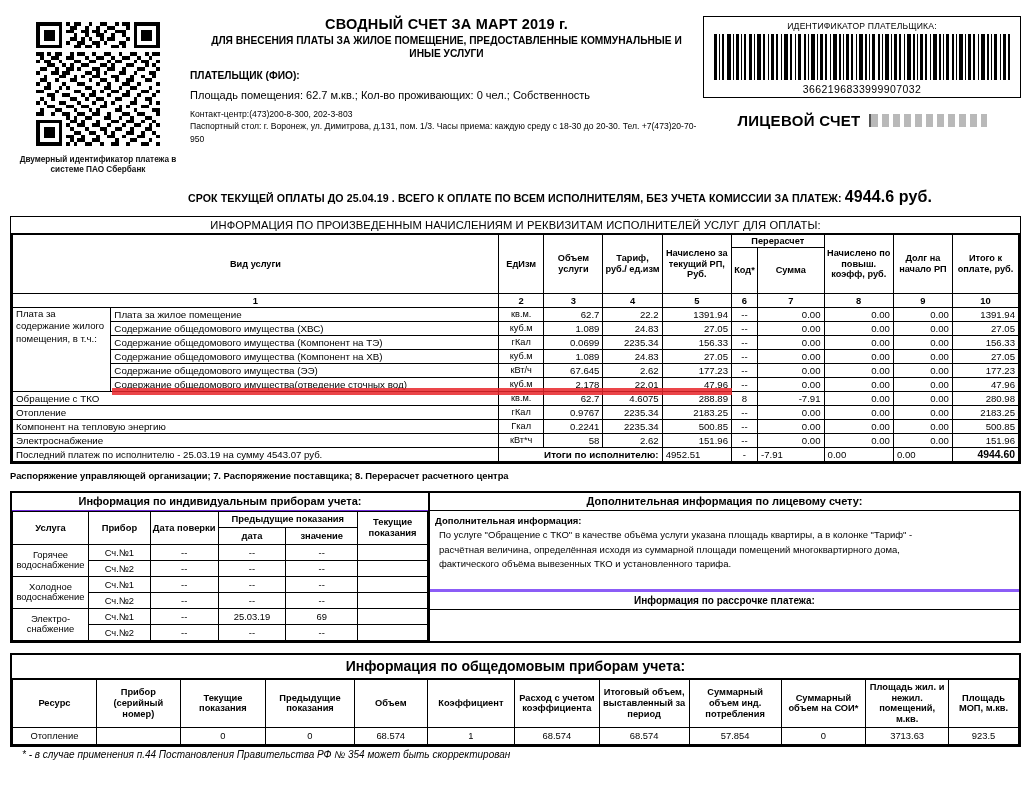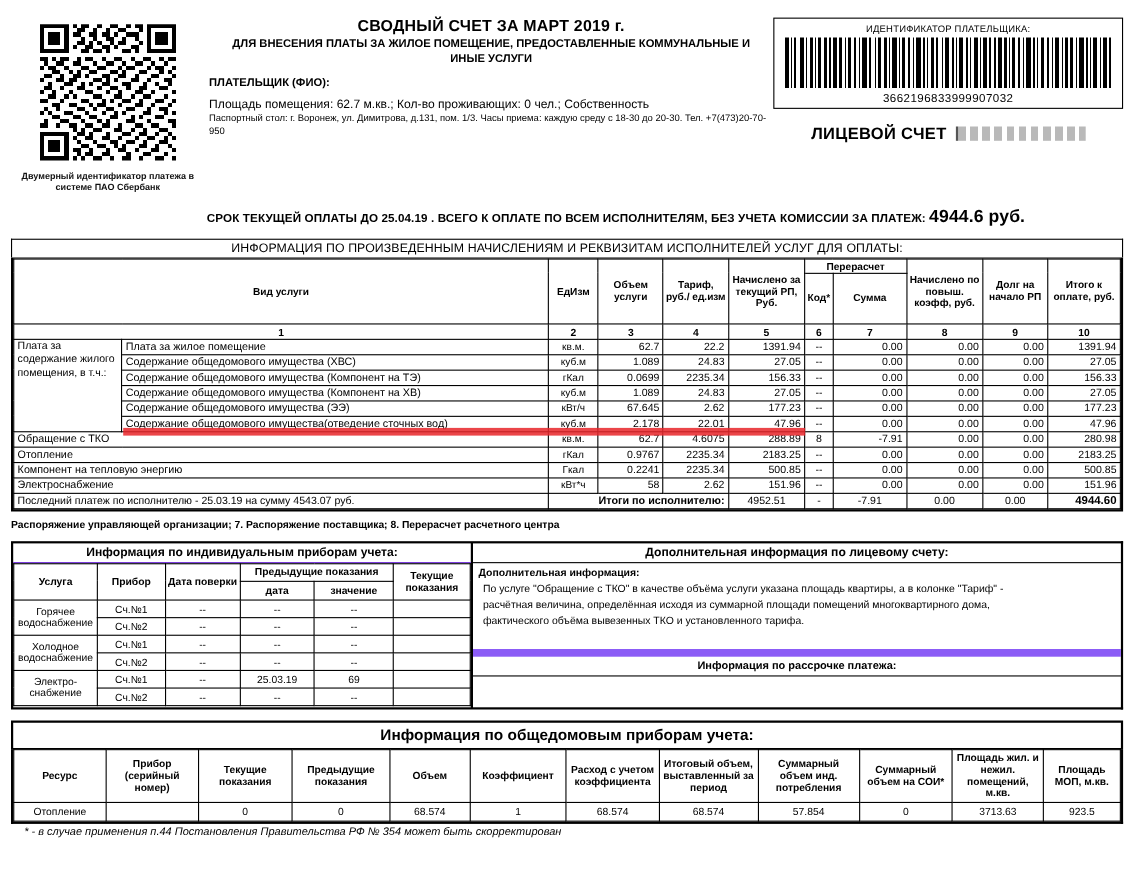--- a/index.html
+++ b/index.html
@@ -89,21 +89,21 @@
   .colnum td { text-align: center; font-weight: bold; font-size: 9.4px; height: 13px; }
   .grp-cell {
     font-size: 9.6px; text-align: left; vertical-align: top;
     line-height: 1.3; padding-top: 2px;
   }
   .svc { text-align: left; font-size: 9.8px; padding-left: 4px; }
   .unit { text-align: center; font-size: 9.2px; }
   .num { text-align: right; font-size: 9.6px; padding-right: 4px; }
   .ctr { text-align: center; font-size: 9.6px; }
   .tot-label { text-align: right; font-weight: bold; font-size: 9.8px; padding-right: 5px; }
-  .tot-val { text-align: center; font-size: 9.6px; padding-right: 4px; }
+  .tot-val { text-align: left; font-size: 9.6px; padding-right: 4px; }
   .tot-final { text-align: right; font-weight: bold; font-size: 10.4px; padding-right: 4px; }
   .lastpay { text-align: left; font-size: 9.6px; padding-left: 4px; }
 
   .redline {
     position: absolute; height: 7px; background: #e8262b; opacity: .86;
     pointer-events: none;
   }
 
   .codes-note {
     margin: 5px 10px 0 10px; font-size: 9.4px; line-height: 1.42;
@@ -122,21 +122,21 @@
 
   .dop-title {
     font-weight: bold; text-align: center; font-size: 11px;
     border-bottom: 1px solid #000; padding: 2px 0 3px 0;
   }
   .dop-body { padding: 3px 5px 4px 5px; font-size: 9.5px; line-height: 1.4; min-height: 78px; }
   .dop-body .lbl { font-weight: bold; }
   .dop-body p { margin: 1px 0 0 4px; }
   .rass-title {
     font-weight: bold; text-align: center; font-size: 10px;
-    border-top: 7px solid #8b5cf6; border-bottom: 1px solid #000;
+    border-top: 3px solid #8b5cf6; border-bottom: 1px solid #000;
     padding: 3px 0 3px 0;
   }
   .rass-body { height: 28px; }
   #odpu-table { font-size: 9.2px; }
   #odpu-table th {
     font-weight: bold; text-align: center; font-size: 9.3px;
     line-height: 1.15; padding: 2px; vertical-align: middle;
   }
   #odpu-table td { text-align: center; height: 17px; font-size: 9.4px; }
   .foot-note {
@@ -409,20 +409,21 @@
         </g>
       </svg>
       <div class="qr-cap">Двумерный идентификатор платежа в системе ПАО Сбербанк</div>
     </div>
 
     <div class="hdr-col">
       <div class="doc-title">СВОДНЫЙ СЧЕТ ЗА  МАРТ 2019 г.</div>
       <div class="doc-sub">ДЛЯ ВНЕСЕНИЯ ПЛАТЫ ЗА ЖИЛОЕ ПОМЕЩЕНИЕ, ПРЕДОСТАВЛЕННЫЕ КОММУНАЛЬНЫЕ И ИНЫЕ УСЛУГИ</div>
       <div class="payer-label">ПЛАТЕЛЬЩИК (ФИО):</div>
       <div class="area">Площадь помещения:  62.7  м.кв.;  Кол-во проживающих: 0 чел.;  Собственность</div>
+      <div class="contact">Контакт-центр:(473)200-8-300, 202-3-803</div>
       <div class="passport">Паспортный стол: г. Воронеж, ул. Димитрова, д.131, пом. 1/3. Часы приема: каждую среду с 18-30 до 20-30. Тел. +7(473)20-70-950</div>
     </div>
 
     <div class="barcode-col">
       <div class="barcode-box">
         <div class="barcode-title">ИДЕНТИФИКАТОР ПЛАТЕЛЬЩИКА:</div>
         <svg class="barcode-bars" viewBox="0 0 300 46" preserveAspectRatio="none" shape-rendering="crispEdges">
           <rect width="300" height="46" fill="#fff"></rect>
           <g fill="#000">
             <rect x="2" y="0" width="3" height="46"></rect>

